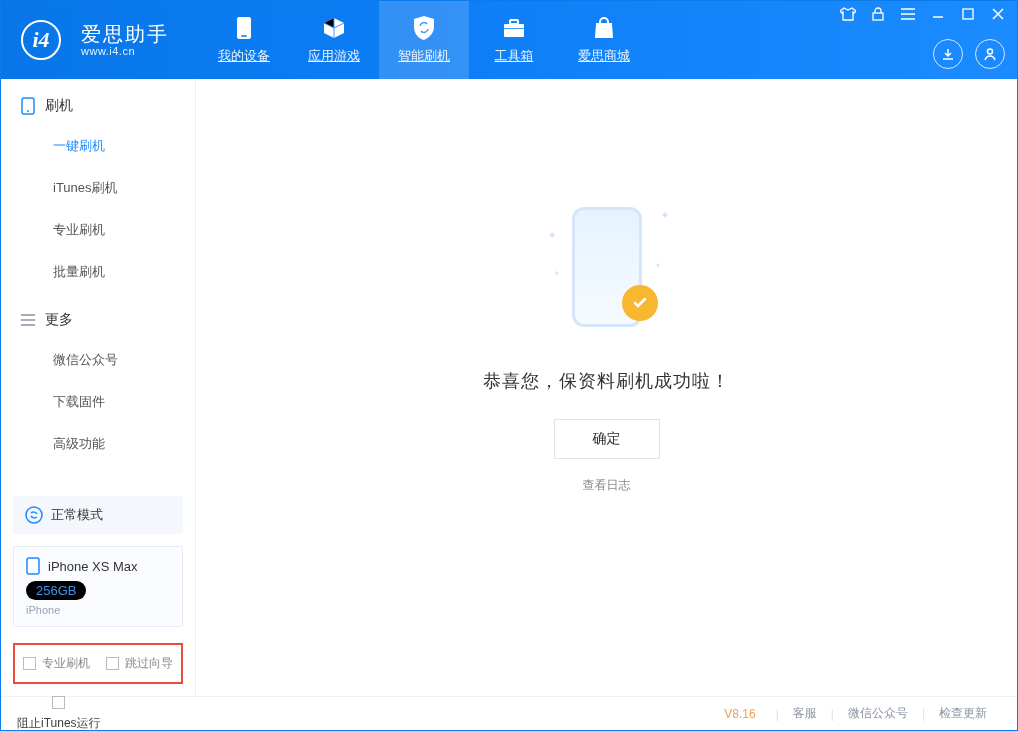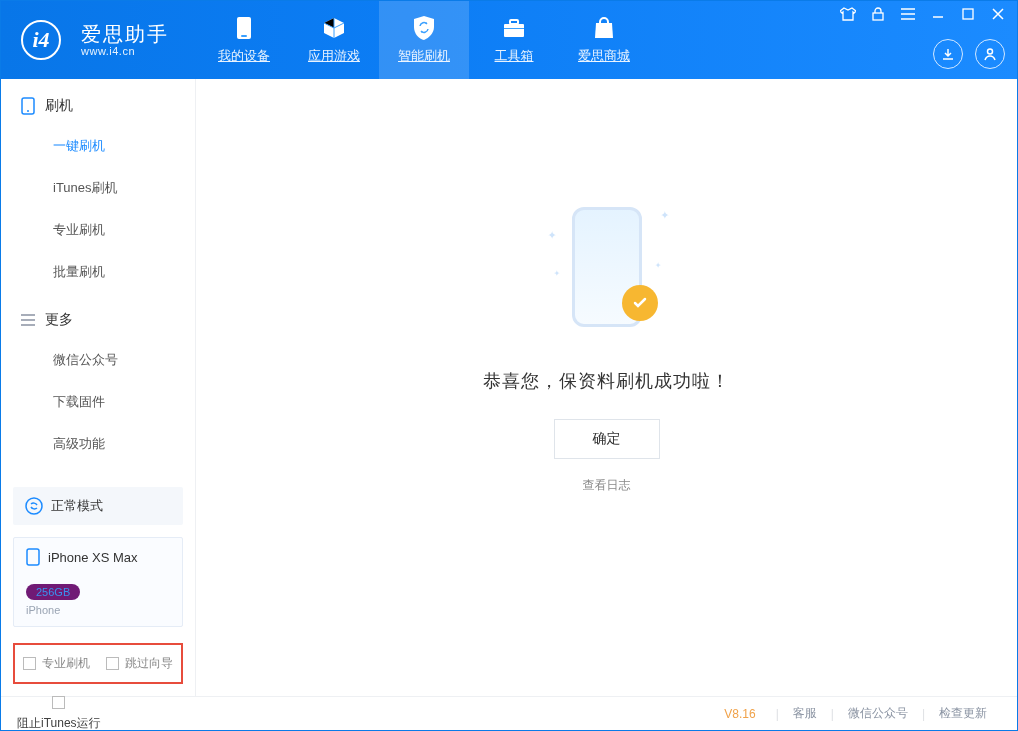--- a/index.html
+++ b/index.html
@@ -20,21 +20,21 @@
 .circ-btn { width: 30px; height: 30px; border: 1.5px solid rgba(255,255,255,.8); border-radius: 50%; display: flex; align-items: center; justify-content: center; cursor: pointer; color: #fff; }
 .body { flex: 1; display: flex; min-height: 0; }
 .sidebar { width: 195px; border-right: 1px solid #eef0f3; display: flex; flex-direction: column; padding-top: 8px; }
 .sb-group-title { display: flex; align-items: center; gap: 10px; padding: 10px 20px; font-size: 14px; color: #333; font-weight: 500; }
 .sb-item { padding: 12px 20px 12px 52px; font-size: 13px; color: #555; cursor: pointer; }
 .sb-item.active { color: #1c8bff; }
 .sb-spacer { flex: 1; }
 .sb-card { margin: 6px 12px; background: #f4f7fb; padding: 10px 12px; border-radius: 2px; font-size: 13px; color: #333; display: flex; align-items: center; gap: 8px; }
 .sb-device-card { margin: 6px 12px; border: 1px solid #e5ecf6; background: #fafcff; padding: 10px 12px; border-radius: 2px; }
 .sb-device-name { font-size: 13px; color: #333; display: flex; align-items: center; gap: 8px; }
-.pill { display: inline-block; background: #701a75; color: #3a92ee; font-size: 11px; border-radius: 10px; padding: 2px 10px; margin-top: 18px; }
+.pill { display: inline-block; background: #000000; color: #3a92ee; font-size: 13px; border-radius: 10px; padding: 2px 10px; margin-top: 6px; }
 .sb-sub { font-size: 11px; color: #9aa4b3; margin-top: 4px; }
 .options-row { margin: 10px 12px 12px; border: 2px solid #e74c3c; padding: 10px 8px; display: flex; gap: 16px; }
 .opt { display: flex; align-items: center; gap: 6px; font-size: 12px; color: #888; cursor: pointer; }
 .checkbox { width: 13px; height: 13px; border: 1px solid #bbb; background: #fff; }
 .main { flex: 1; display: flex; flex-direction: column; align-items: center; padding-top: 120px; }
 .phone-illus { width: 90px; height: 140px; position: relative; margin-bottom: 30px; }
 .phone-frame { width: 70px; height: 120px; border: 3px solid #d6e5f7; border-radius: 12px; position: absolute; left: 10px; top: 8px; background: linear-gradient(180deg, rgba(78,176,255,.15), rgba(78,176,255,.05)); }
 .badge-circ { position: absolute; right: -6px; bottom: 18px; width: 36px; height: 36px; background: #f7b731; border-radius: 50%; display: flex; align-items: center; justify-content: center; }
 .star { position: absolute; color: #cfe4fb; font-size: 11px; }
 .star.s1 { left: -14px; top: 30px; } .star.s2 { left: -8px; top: 70px; font-size: 8px; }

